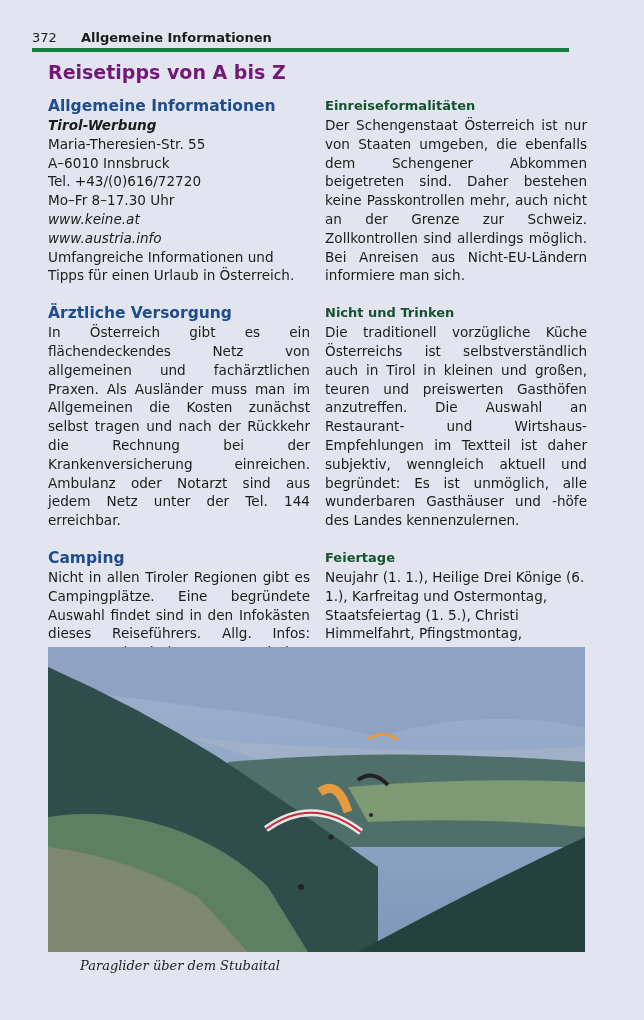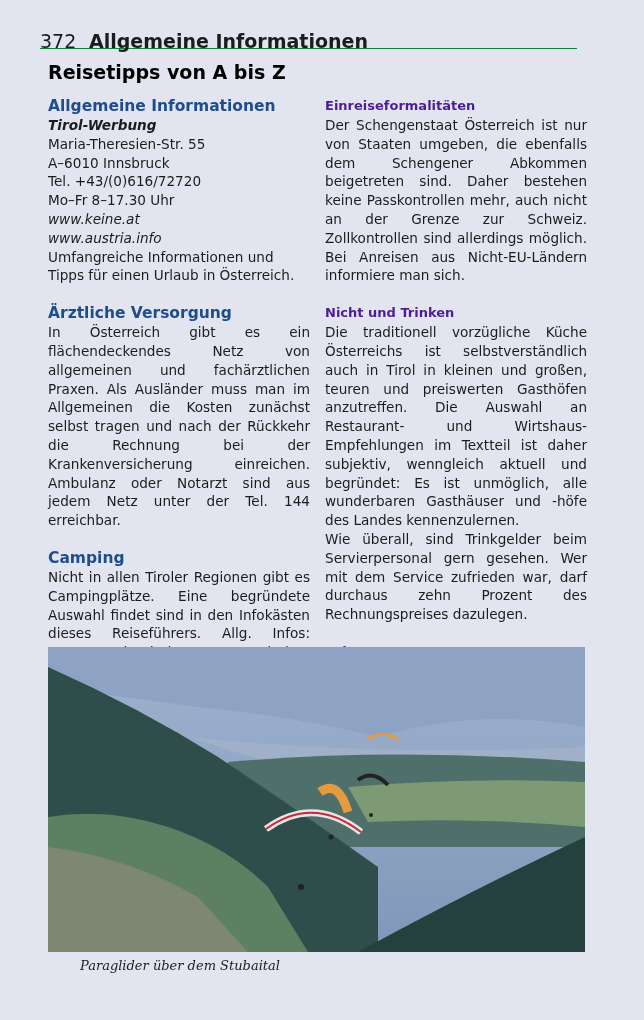--- a/index.html
+++ b/index.html
@@ -1,27 +1,27 @@
 <!DOCTYPE html>
 <html><head>
 <meta charset="utf-8">
 <style>
   html, body { margin:0; padding:0; }
   body { width:644px; height:1020px; background:#e2e5ef; position:relative; overflow:hidden;
          font-family:"DejaVu Sans", sans-serif; color:#1c1c1c; }
-  .running-head { position:absolute; left:40px; top:29px; width:537px; height:19px;
-                  border-bottom:1px solid #15803d; font-size:19px; }
+  .running-head { position:absolute; left:32px; top:29px; width:537px; height:19px;
+                  border-bottom:4px solid #15803d; font-size:13px; }
   .running-head .pg { position:absolute; left:0; top:1px; }
   .running-head .sec { position:absolute; left:49px; top:1px; font-weight:bold; }
-  .page-title { position:absolute; left:48px; top:61px; font-size:19px; font-weight:bold; color:#000000; }
+  .page-title { position:absolute; left:48px; top:61px; font-size:19px; font-weight:bold; color:#701a75; }
   .col { position:absolute; top:96px; width:262px; font-size:13.6px; line-height:18.8px; }
   .col.left { left:48px; }
   .col.right { left:325px; }
   .h2 { color:#1f4d8c; font-weight:bold; font-size:15.5px; line-height:20px; }
-  .h3 { color:#4c1d95; font-weight:bold; font-size:13px; line-height:20px; }
+  .h3 { color:#14532d; font-weight:bold; font-size:13px; line-height:20px; }
   .b { font-weight:bold;font-style:italic; }
   .i { font-style:italic; }
   .just { text-align:justify; }
   .gap { height:18px; }
   .photo { position:absolute; left:48px; top:647px; width:537px; height:305px; overflow:hidden; }
   .caption { position:absolute; left:48px; top:958px; font-family:"DejaVu Serif", serif; font-style:italic; font-size:13px;margin-left:32px; }
 </style>
 </head>
 <body>
 
@@ -49,21 +49,20 @@
   <div class="h2">Camping</div>
   <div class="just"><span>Nicht in allen Tiroler Regionen gibt es Campingplätze. Eine begründete Auswahl findet sind in den Infokästen dieses Reiseführers. Allg. Infos: </span><span class="i">www.campingtirol.at, www.tirol.at, www.camping.info/österreich/tirol</span><span> sowie </span><span class="i">www.pincamp.de</span><span>.</span></div>
 </div>
 
 <div class="col right">
   <div class="h3">Einreiseformalitäten</div>
   <div class="just">Der Schengenstaat Österreich ist nur von Staaten umgeben, die ebenfalls dem Schengener Abkommen beigetreten sind. Daher bestehen keine Passkontrollen mehr, auch nicht an der Grenze zur Schweiz. Zollkontrollen sind allerdings möglich. Bei Anreisen aus Nicht-EU-Ländern informiere man sich.</div>
   <div class="gap"></div>
   <div class="h3">Nicht und Trinken</div>
   <div class="just">Die traditionell vorzügliche Küche Österreichs ist selbstverständlich auch in Tirol in kleinen und großen, teuren und preiswerten Gasthöfen anzutreffen. Die Auswahl an Restaurant- und Wirtshaus-Empfehlungen im Textteil ist daher subjektiv, wenngleich aktuell und begründet: Es ist unmöglich, alle wunderbaren Gasthäuser und -höfe des Landes kennenzulernen.</div>
-  <div class="just">Wie überall, sind Trinkgelder beim Servierpersonal gern gesehen. Wer mit dem Service zufrieden war, darf durchaus zehn Prozent des Rechnungspreises dazulegen.</div>
   <div class="gap"></div>
   <div class="h3">Feiertage</div>
   <div>Neujahr (1. 1.), Heilige Drei Könige (6. 1.), Karfreitag und Ostermontag, Staatsfeiertag (1. 5.), Christi Himmelfahrt, Pfingstmontag,</div>
 </div>
 
 <div class="photo">
   <svg width="537" height="305" viewBox="0 0 537 305">
     <defs>
       <linearGradient id="sky" x1="0" y1="0" x2="0" y2="1">
         <stop offset="0" stop-color="#9fb3cf"></stop>

